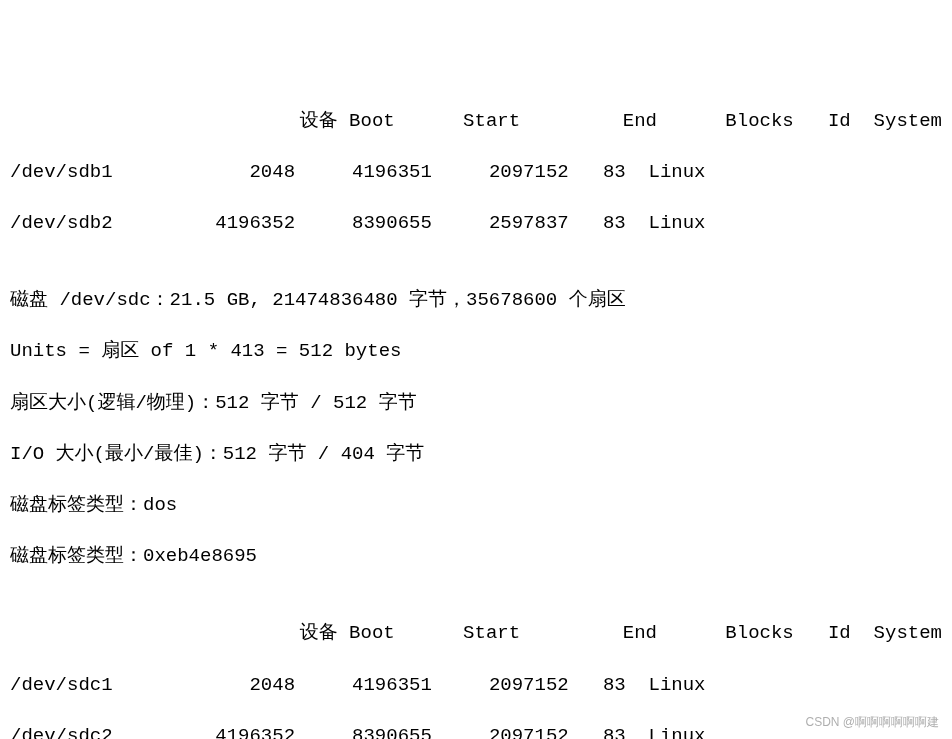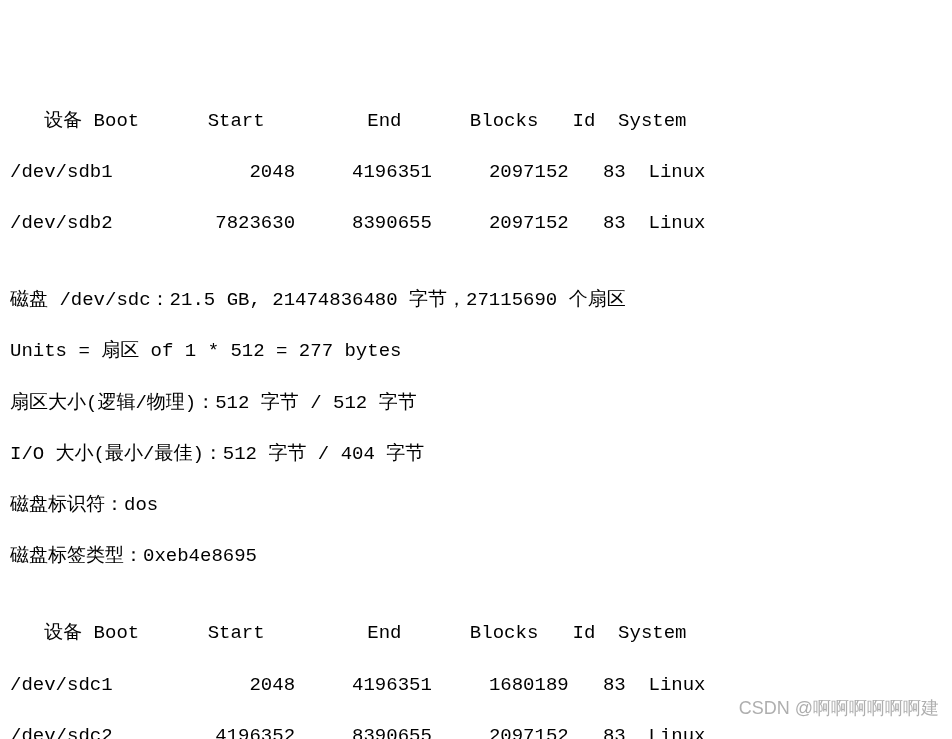--- a/index.html
+++ b/index.html
@@ -12,48 +12,48 @@
       padding: 6px 10px;
       white-space: pre;
       position: relative;
       width: 952px;
       height: 739px;
       overflow: hidden;
       box-sizing: border-box;
     }
     .watermark {
       position: absolute;
-      bottom: 19px;
+      bottom: 9px;
       right: 13px;
-      font-size: 18px;
+      font-size: 12px;
       color: rgba(120,120,120,0.6);
       font-family: sans-serif;
       white-space: nowrap;
     }
     .line { display: block; }
-    .hdr { display: block; }
+    .hdr { display: block; text-align: right; }
   </style>
 </head>
 <body>
 
 
 
 <span class="hdr">   设备 Boot      Start         End      Blocks   Id  System</span>
 <span class="line">/dev/sdb1            2048     4196351     2097152   83  Linux</span>
-<span class="line">/dev/sdb2         7823630     8390655     2097152   83  Linux</span>
+<span class="line">/dev/sdb2         4196352     8390655     2597837   83  Linux</span>
 <span class="line"></span>
-<span class="line">磁盘 /dev/sdc：21.5 GB, 21474836480 字节，27115690 个扇区</span>
-<span class="line">Units = 扇区 of 1 * 512 = 277 bytes</span>
+<span class="line">磁盘 /dev/sdc：21.5 GB, 21474836480 字节，35678600 个扇区</span>
+<span class="line">Units = 扇区 of 1 * 413 = 512 bytes</span>
 <span class="line">扇区大小(逻辑/物理)：512 字节 / 512 字节</span>
 <span class="line">I/O 大小(最小/最佳)：512 字节 / 404 字节</span>
-<span class="line">磁盘标识符：dos</span>
+<span class="line">磁盘标签类型：dos</span>
 <span class="line">磁盘标签类型：0xeb4e8695</span>
 <span class="line"></span>
 <span class="hdr">   设备 Boot      Start         End      Blocks   Id  System</span>
-<span class="line">/dev/sdc1            2048     4196351     1680189   83  Linux</span>
+<span class="line">/dev/sdc1            2048     4196351     2097152   83  Linux</span>
 <span class="line">/dev/sdc2         4196352     8390655     2097152   83  Linux</span>
 <span class="line"></span>
 
 
 
 
 
 
 <span class="line"></span>
 

